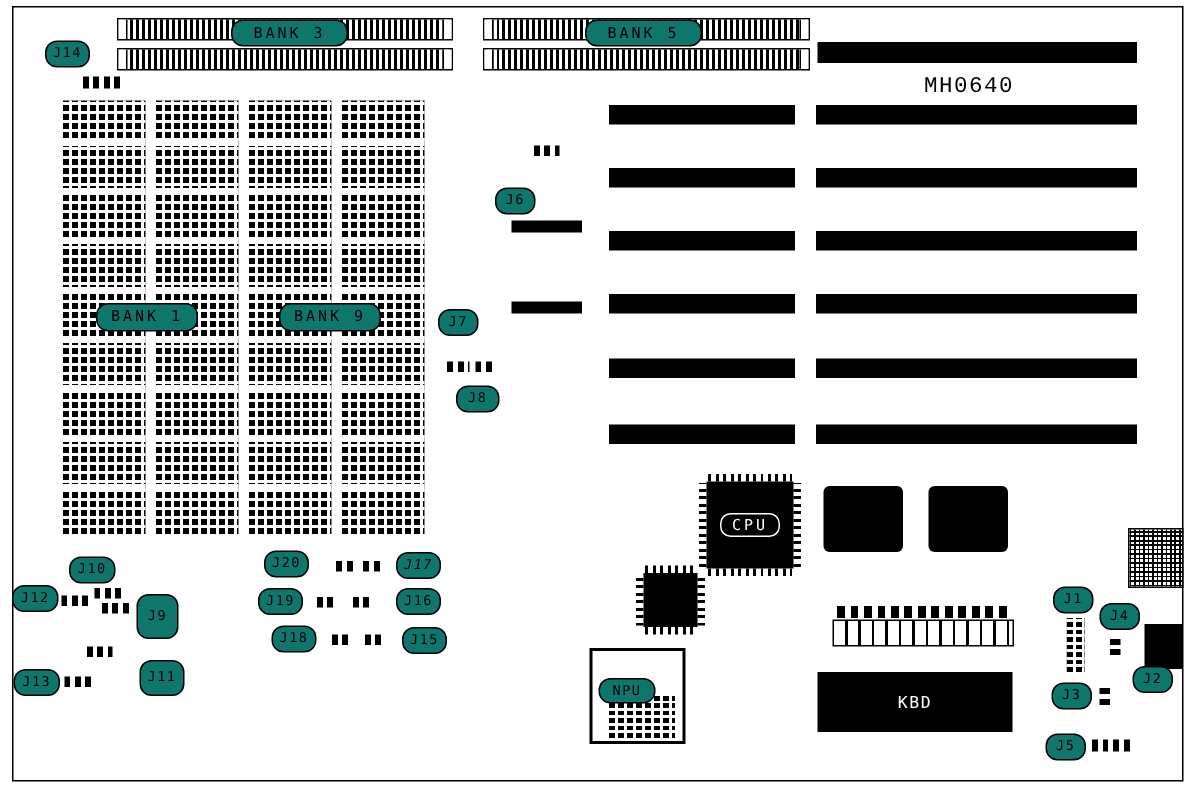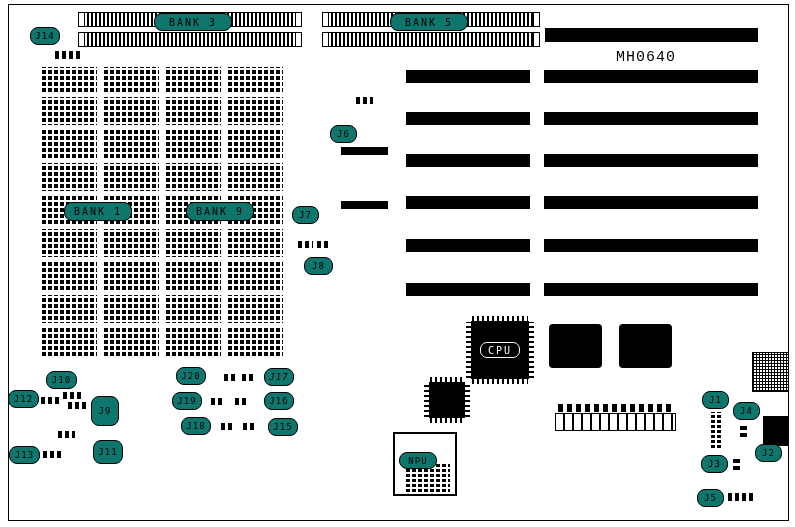--- a/index.html
+++ b/index.html
@@ -159,20 +159,21 @@
     <div class="fr-r"></div>
     <div class="qfp-body" style="left:5px;top:5px;width:36px;height:36px;"></div>
   </div>
 
   <div class="abs" style="left:393px;top:432px;width:64px;height:64px;border:2px solid #000;"></div>
   <div class="abs pin-grid" style="left:406px;top:462px;width:44px;height:30px;"></div>
   <div class="abs pill" style="left:399px;top:452px;width:38px;height:17px;">NPU</div>
 
   <div class="abs kbd-ticks" style="left:558px;top:404px;width:116px;height:8px;"></div>
   <div class="abs kbd-body" style="left:555px;top:413px;width:121px;height:18px;"></div>
+  <div class="abs blackbox" style="left:545px;top:448px;width:130px;height:40px;">KBD</div>
 
   <div class="abs pill" style="left:46px;top:371px;width:31px;height:18px;">J10</div>
   <div class="abs pins-h" style="left:63px;top:392px;width:21px;height:7px;"></div>
   <div class="abs pill" style="left:8px;top:390px;width:31px;height:18px;">J12</div>
   <div class="abs pins-h" style="left:41px;top:397px;width:18px;height:7px;"></div>
   <div class="abs pill" style="left:91px;top:396px;width:28px;height:30px;">J9</div>
   <div class="abs pins-h" style="left:68px;top:402px;width:18px;height:7px;"></div>
   <div class="abs pill" style="left:93px;top:428px;width:30px;height:24px;margin-top:12px;">J11</div>
   <div class="abs pins-h" style="left:58px;top:431px;width:17px;height:7px;"></div>
   <div class="abs pill" style="left:9px;top:446px;width:31px;height:18px;">J13</div>

